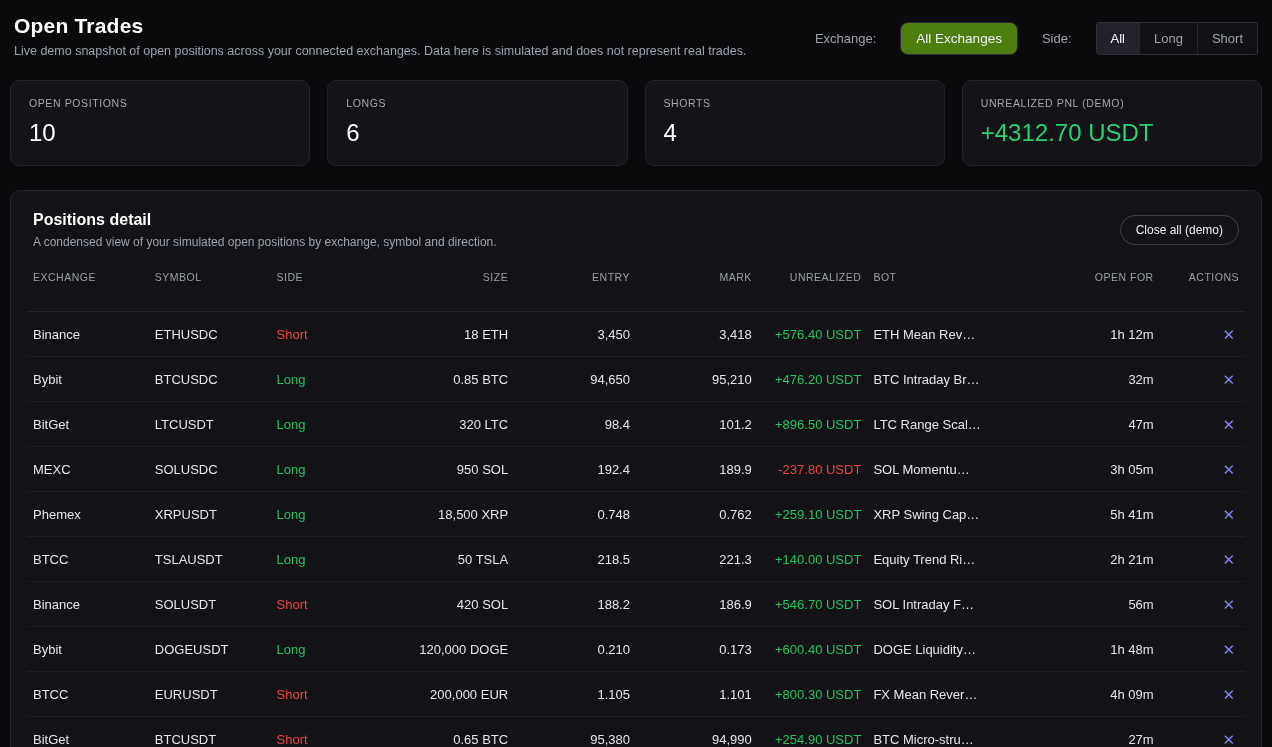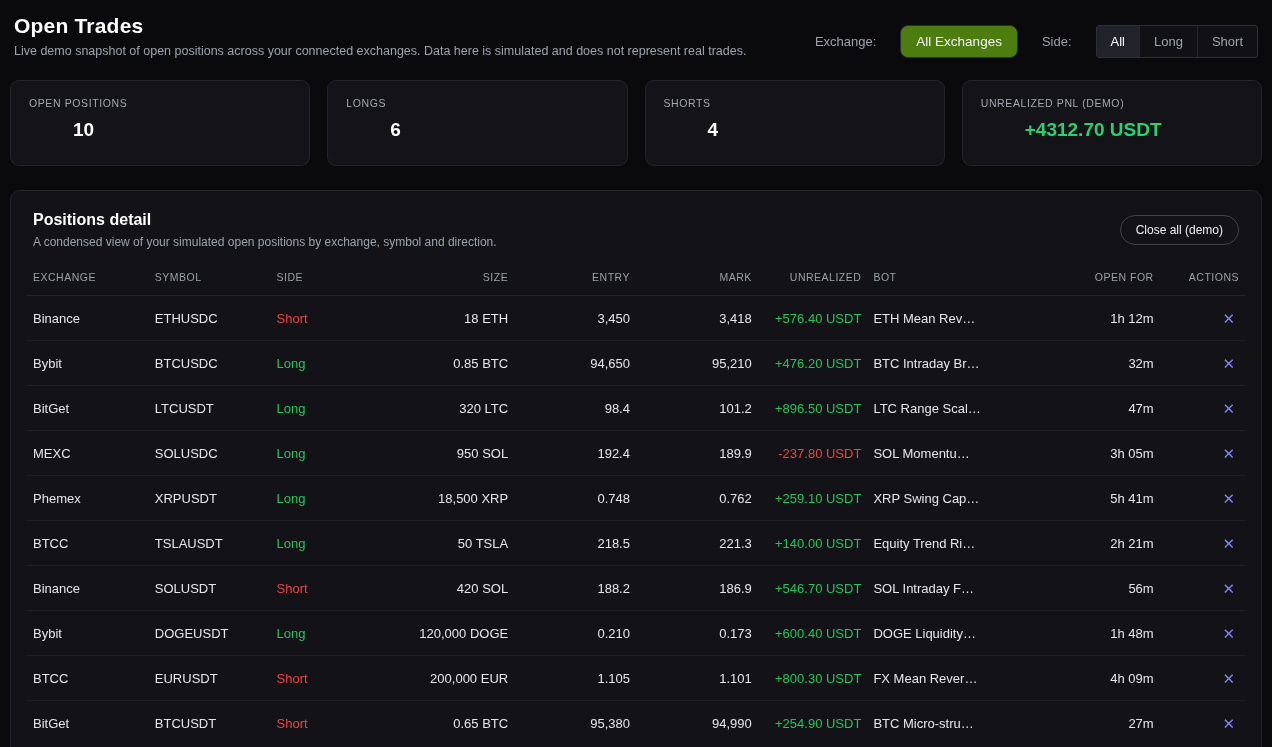--- a/index.html
+++ b/index.html
@@ -6,21 +6,21 @@
   html,body { width:1272px; height:747px; overflow:hidden; }
   body {
     background:#0a0a0d;
     color:#e5e7eb;
     font-family:"Liberation Sans","DejaVu Sans",sans-serif;
     font-size:13px;
   }
   .page { padding:12px 10px 10px 10px; }
 
   
-  .topbar { display:flex; justify-content:space-between; align-items:flex-end; padding:2px 4px 0 4px; }
+  .topbar { display:flex; justify-content:space-between; align-items:flex-start; padding:2px 4px 0 4px; }
   .title-block h1 { font-size:21px; font-weight:700; color:#ffffff; letter-spacing:0.2px; }
   .title-block p { margin-top:6px; font-size:12.5px; color:#9ca3af; }
   .controls { display:flex; align-items:center; gap:24px; margin-top:8px; white-space:nowrap; }
   .ctl-label { color:#9ca3af; font-size:13px; }
   .exchange-btn {
     background:#4d7c0f; border:1px solid #2b2b33; color:#f3f4f6;
     font-family:inherit; font-size:13.5px; padding:8px 15px; border-radius:8px; cursor:pointer;
   }
   .side-group {
     display:flex; align-items:stretch; border:1px solid #2f2f38; border-radius:3px;
@@ -33,41 +33,41 @@
   .side-btn:first-child { border-left:none; }
   .side-btn.selected { background:#22222b; color:#ffffff; }
 
   
   .stats { display:flex; gap:17px; margin-top:22px; padding:0 0; }
   .stat-card {
     flex:1; background:#131318; border:1px solid #232329; border-radius:9px;
     padding:16px 18px 18px 18px; min-height:86px;
   }
   .stat-label { font-size:10.5px; letter-spacing:0.6px; color:#a3a8b1; text-transform:uppercase; }
-  .stat-value { margin-top:10px; font-size:19px; font-weight:700; color:#ffffff;margin-left:44px; }
+  .stat-value { margin-top:10px; font-size:24px; font-weight:400; color:#ffffff; }
 
   
   .panel {
     margin-top:24px; background:#121217; border:1px solid #232329; border-radius:10px;
     padding:16px 16px 0 16px; height:666px;
   }
   .panel-head { display:flex; justify-content:space-between; align-items:flex-start; padding:4px 6px 0 6px; }
   .panel-head h2 { font-size:16px; font-weight:700; color:#ffffff; }
   .panel-head p { margin-top:6px; font-size:12px; color:#9ca3af; }
   .close-all {
     background:transparent; border:1px solid #41414b; color:#f0f0f3; font-family:inherit;
     font-size:12px; padding:7px 15px; border-radius:999px; cursor:pointer; margin-top:4px;
   }
 
   table { width:100%; border-collapse:collapse; table-layout:fixed; margin-top:14px; }
   col.c1{width:10%} col.c2{width:10%} col.c3{width:9%} col.c4{width:11%} col.c5{width:10%}
   col.c6{width:10%} col.c7{width:9%} col.c8{width:15.5%} col.c9{width:8.5%} col.c10{width:7%}
   th {
     font-size:10.5px; font-weight:400; letter-spacing:0.5px; color:#9aa0a8;
-    text-transform:uppercase; text-align:left; padding:8px 6px 12px 6px;
+    text-transform:uppercase; text-align:left; padding:8px 6px 28px 6px;
     border-bottom:1px solid #22222a;
   }
   td {
     font-size:13px; color:#e5e7eb; padding:12.5px 6px; border-bottom:1px solid #1d1d24;
     white-space:nowrap; overflow:hidden; text-overflow:ellipsis; text-align:left;
   }
   tbody tr:last-child td { border-bottom:none; }
   th:nth-child(4), td:nth-child(4),
   th:nth-child(5), td:nth-child(5),
   th:nth-child(6), td:nth-child(6),

